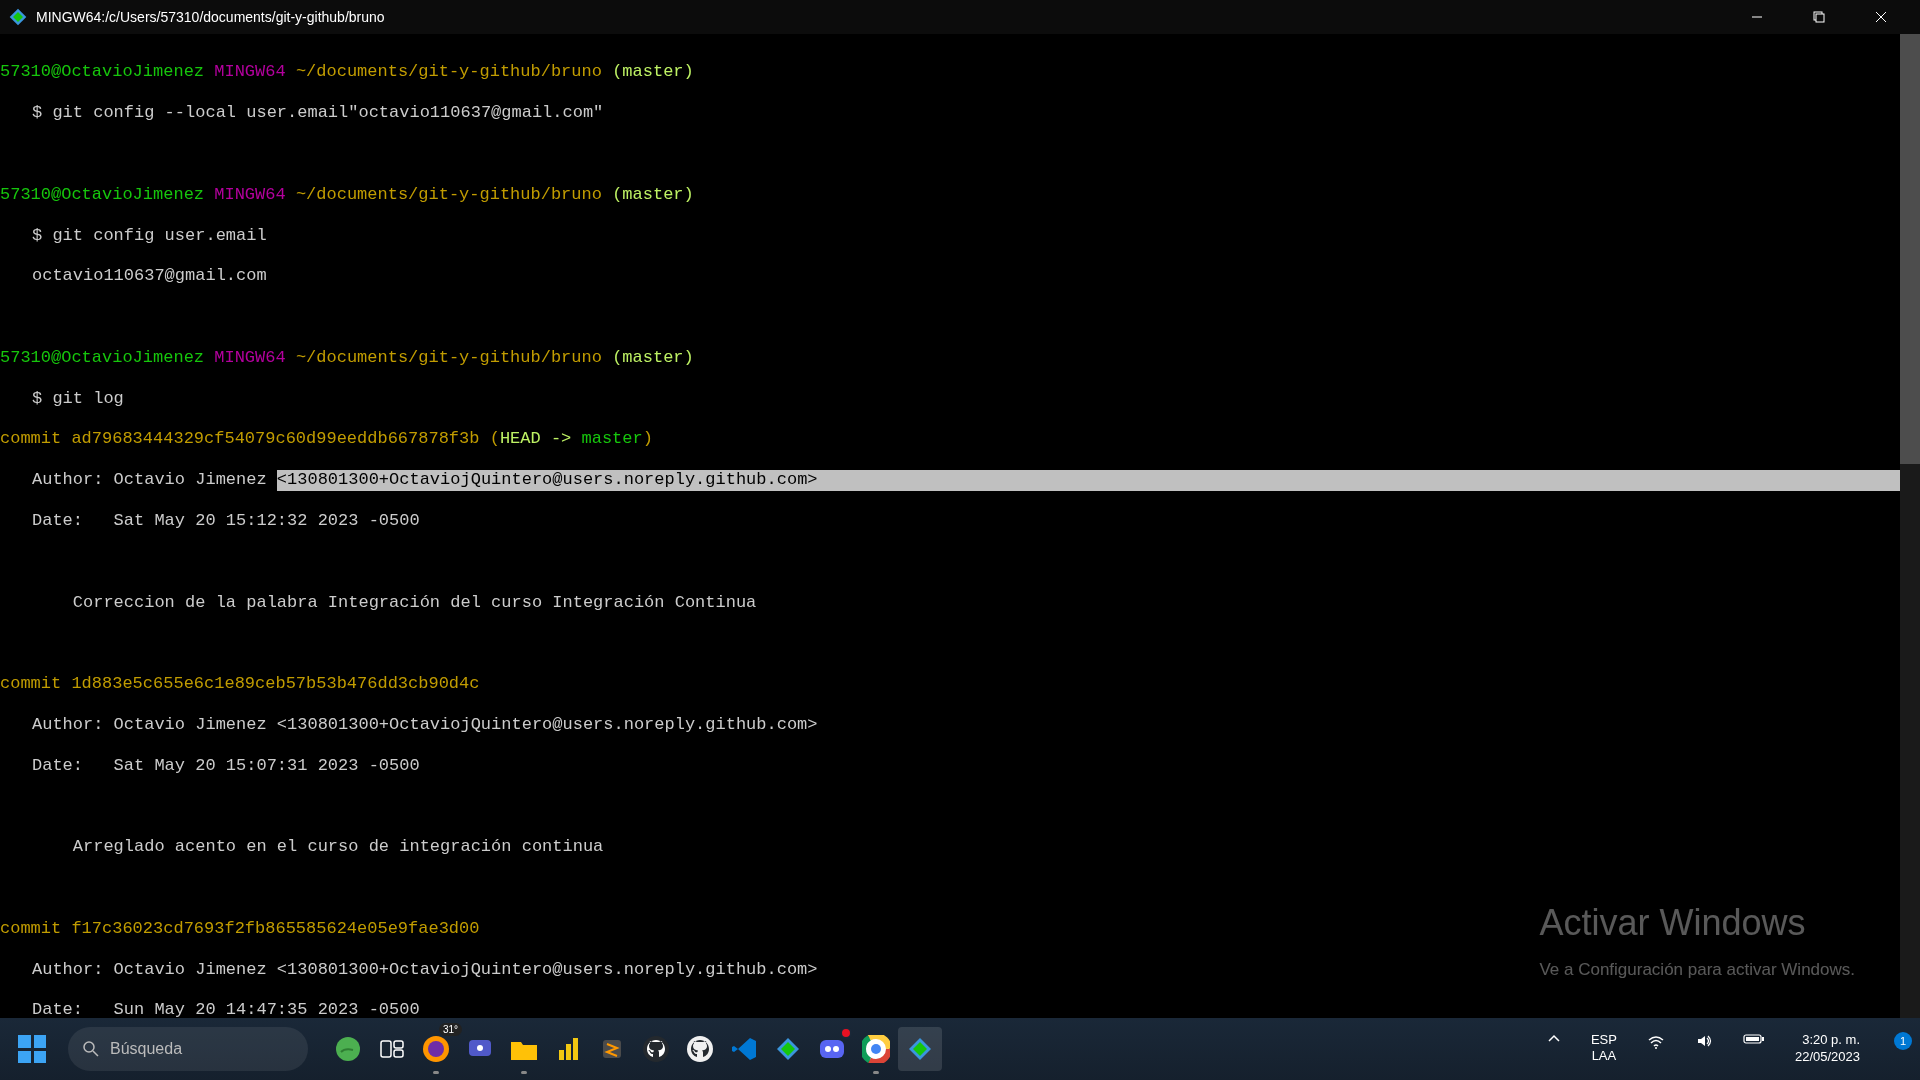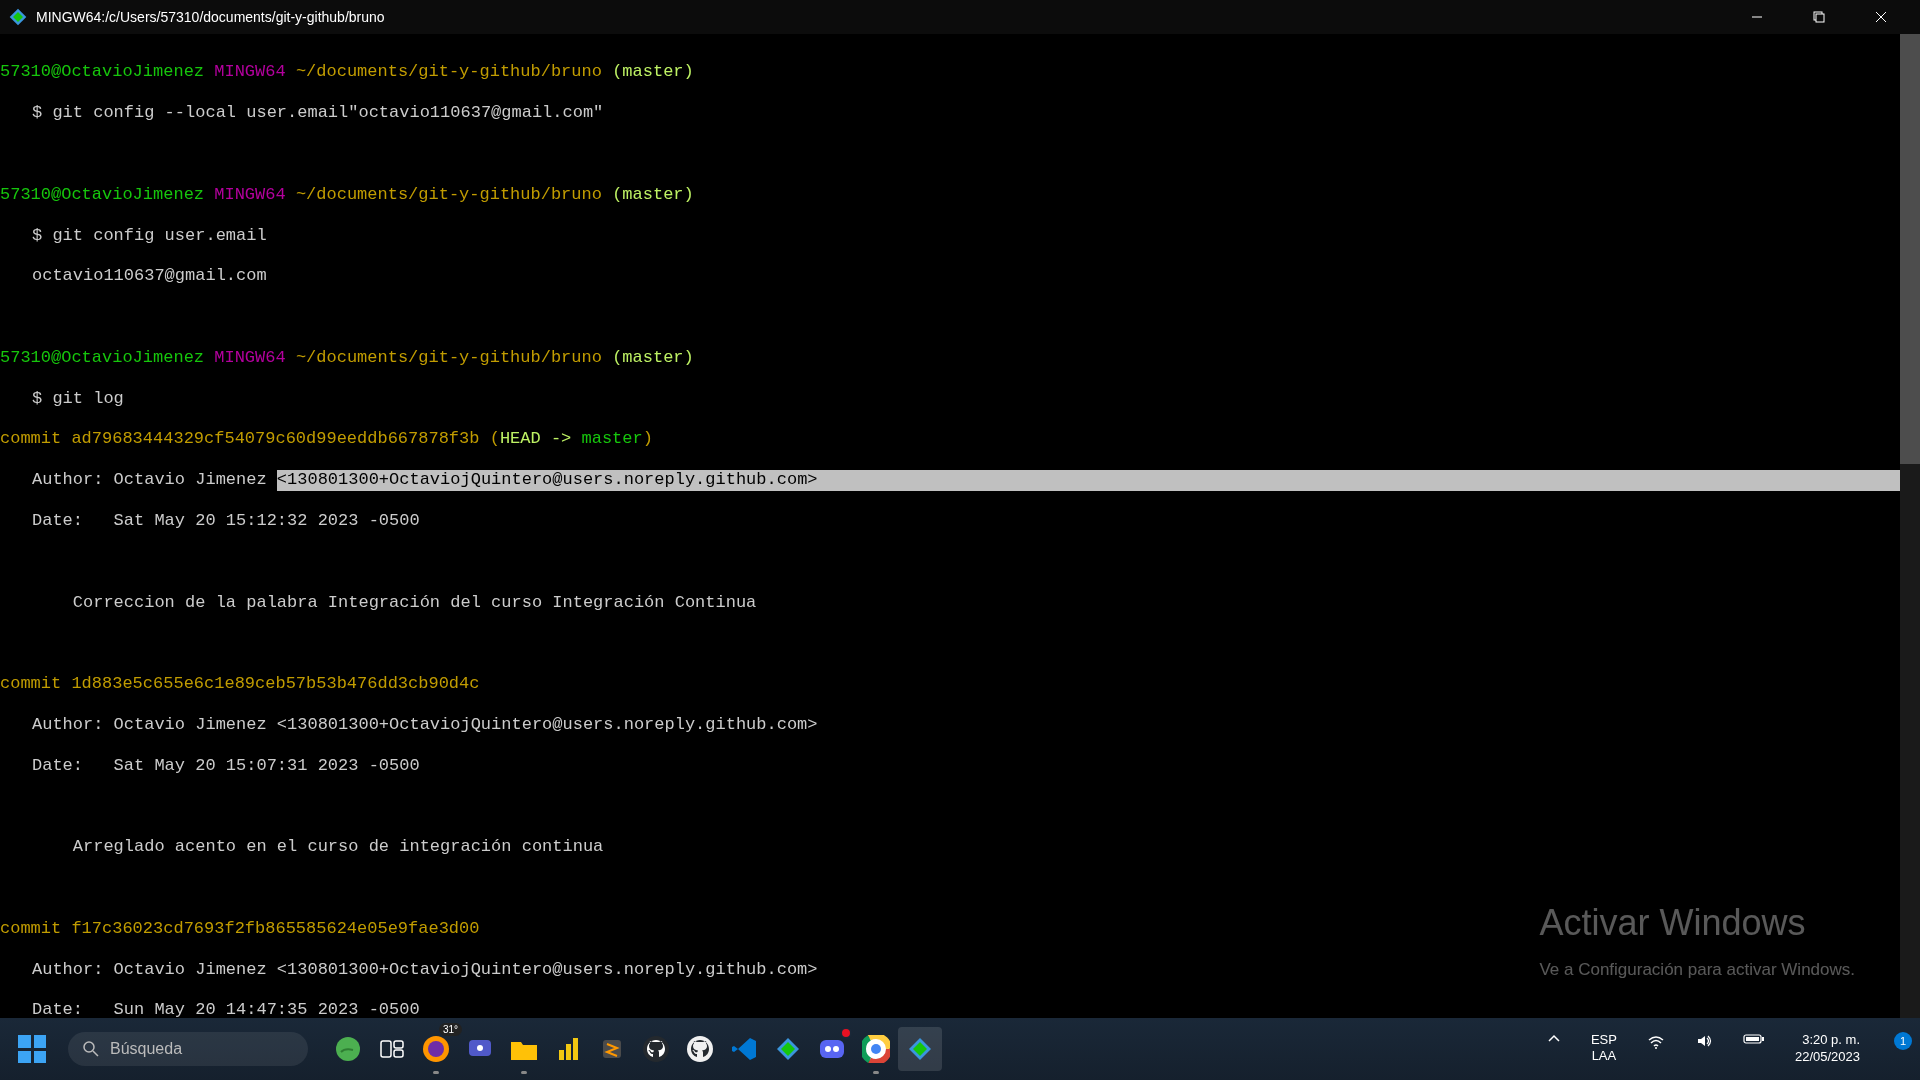--- a/index.html
+++ b/index.html
@@ -93,21 +93,21 @@
   height: 56px;
   display: flex;
   align-items: center;
   justify-content: center;
   margin-left: 4px;
 }
 .win-grid { width: 28px; height: 28px; display: grid; grid-template-columns: 1fr 1fr; grid-template-rows: 1fr 1fr; gap: 3px;}
 .win-grid div { background: #3ca4f4; }
 .tb-search {
   width: 240px;
-  height: 34px;
+  height: 44px;
   background: rgba(255,255,255,0.08);
   border-radius: 22px;
   display: flex;
   align-items: center;
   padding: 0 14px;
   margin-left: 8px;
   font-size: 16px;
   color: #bbb;
 }
 .tb-search svg { margin-right: 10px; }

